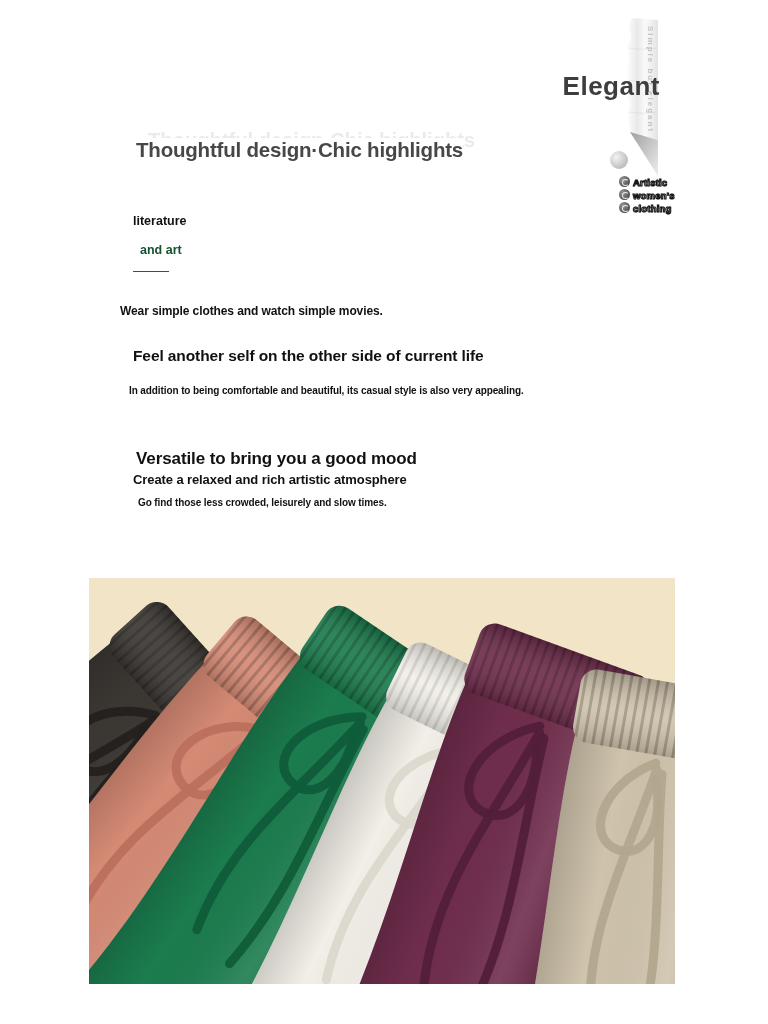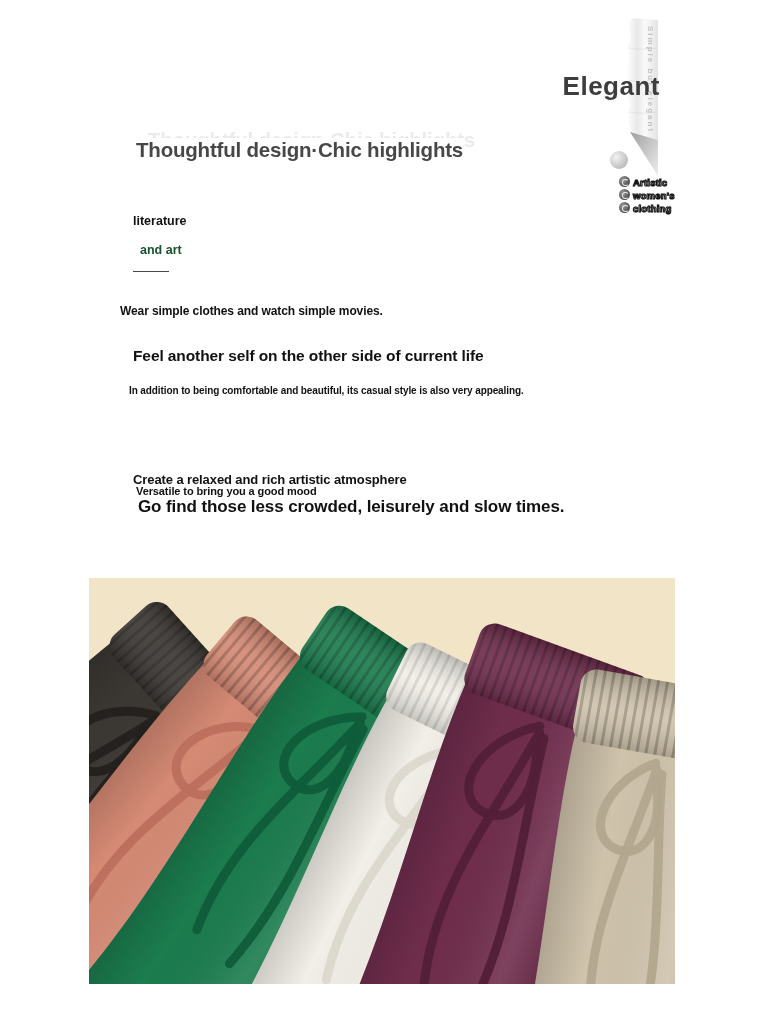--- a/index.html
+++ b/index.html
@@ -60,22 +60,22 @@
   .intro-1{left:133px;top:214px;font-size:12.5px;font-weight:700;color:#111;}
   .intro-2{left:140px;top:243px;font-size:12.5px;font-weight:700;color:#14532d;}
   .intro-divider{left:133px;top:271px;width:36px;height:1px;background:#4a4a4a;}
 
   
   .copy{color:#111;font-weight:700;white-space:nowrap;letter-spacing:-.1px;}
   .copy-l1{left:120px;top:304px;font-size:12px;}
   .copy-l2{left:133px;top:327px;font-size:15.5px;margin-top:20px;}
   .copy-l3{left:129px;top:385px;font-size:10px;}
   .copy-l4{left:133px;top:424px;font-size:13px;margin-top:48px;}
-  .copy-l5{left:136px;top:449px;font-size:11px;margin-top:36px;}
-  .copy-l6{left:138px;top:497px;font-size:17px;}
+  .copy-l5{left:136px;top:449px;font-size:17px;}
+  .copy-l6{left:138px;top:497px;font-size:10px;}
 
   
   .photo{left:89px;top:578px;width:586px;height:406px;overflow:hidden;}
   .photo svg{display:block;}
   .pant-body,.pant-waist{stroke:none;}
   .pant-tie-loop,.pant-tie-tail{fill:none;stroke-width:9;stroke-linecap:round;opacity:.95;}
 </style>
 </head>
 <body>
 

